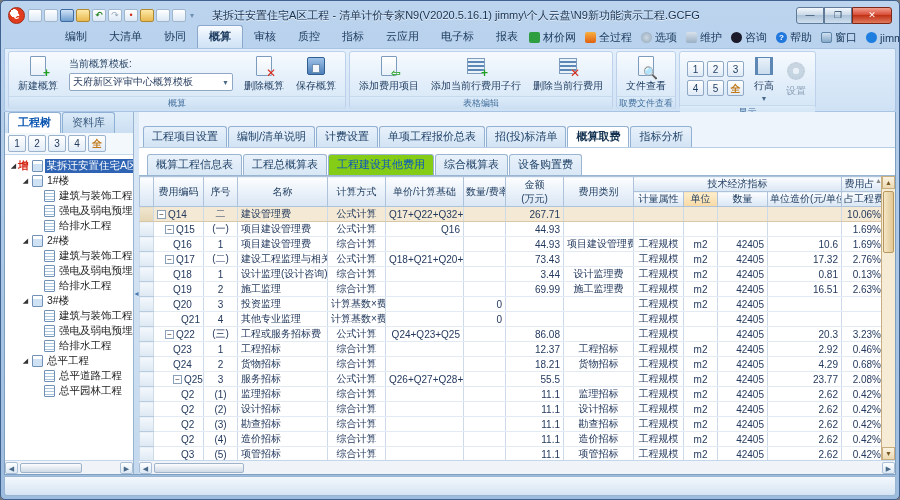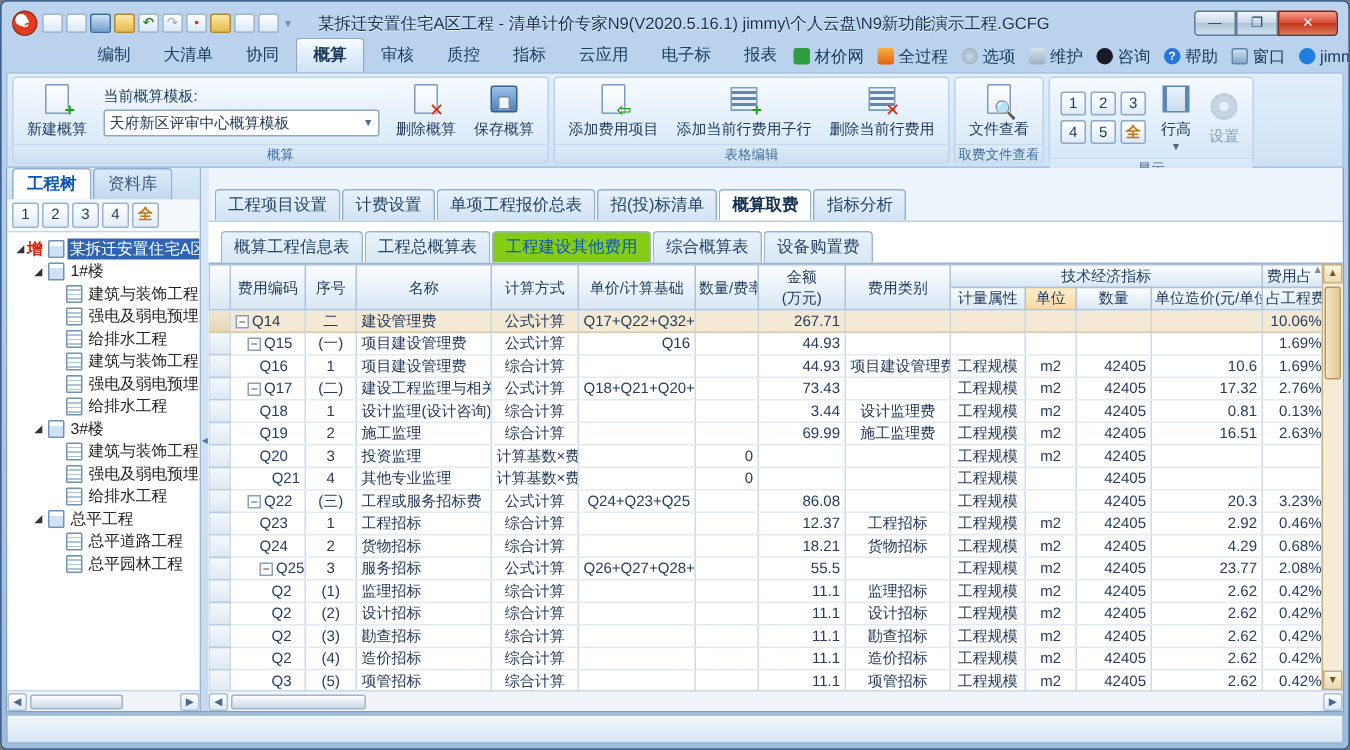--- a/index.html
+++ b/index.html
@@ -50,21 +50,21 @@
   .doc{width:16px;height:20px;margin:1px auto;background:linear-gradient(#fff,#e9f1f9);border:1px solid #7d9cbd;border-radius:1px;}
   .ric .ov{position:absolute;right:-1px;bottom:-2px;font-size:12px;font-weight:bold;line-height:12px;text-shadow:0 0 1px #fff;}
   .ov.g{color:#1fa020;}
   .ov.r{color:#d02818;}
   .ov.o{color:#e08020;}
   .floppy{width:18px;height:18px;margin:2px auto;background:linear-gradient(#9ec2e8,#4e7fb8);border:1px solid #2f5f92;border-radius:2px;position:relative;}
   .floppy::after{content:"";position:absolute;left:4px;right:4px;bottom:1px;height:7px;background:#f2f6fa;border:1px solid #6e8fb0;}
   .lines{width:18px;height:16px;margin:3px auto;background:repeating-linear-gradient(#eaf2fa 0 2px,#5d87b5 2px 4px);border:1px solid #7d9cbd;}
   .tmpl{display:flex;flex-direction:column;gap:2px;padding:0 3px;}
   .tmpl-cap{font-size:10px;color:#1c3a5e;}
-  .tmpl-dd{width:184px;height:18px;background:#fff;border:1px solid #8fa8c6;border-radius:2px;display:flex;align-items:center;padding:0 3px;font-size:10px;white-space:nowrap;overflow:hidden;}
+  .tmpl-dd{width:164px;height:18px;background:#fff;border:1px solid #8fa8c6;border-radius:2px;display:flex;align-items:center;padding:0 3px;font-size:10px;white-space:nowrap;overflow:hidden;}
   .tmpl-dd .caret{margin-left:auto;}
   .numgrid{display:grid;grid-template-columns:repeat(3,17px);grid-gap:3px;padding:2px;}
   .numbtn{width:17px;height:16px;border:1px solid #8fa8c6;border-radius:2px;background:linear-gradient(#fff,#dfeaf6);text-align:center;line-height:15px;font-size:10px;color:#1c3a5e;}
   .numbtn.full{color:#c07818;font-weight:bold;}
   .rh-icon{width:18px;height:18px;margin:2px auto;border:1px solid #5d87b5;border-left:3px solid #5d87b5;border-right:3px solid #5d87b5;background:linear-gradient(#eaf2fa,#cadced);}
   .gear{width:18px;height:18px;margin:2px auto;border-radius:50%;background:radial-gradient(#e8eef4 30%,#9fb2c4 32%);border:2px dotted #8fa2b4;}
   
   .workspace{flex:1;display:flex;min-height:0;background:#cfe0f2;border:1px solid #7f9fc0;border-top:none;}
   
   .leftpanel{width:129px;flex:none;background:#e9f1fa;display:flex;flex-direction:column;border-right:1px solid #9ab5d2;}
@@ -324,20 +324,25 @@
           <div class="trow" style="padding-left: 26px;">
             <span class="texp"></span>
             <span class="ticon sheet"></span>
             <span class="tlabel">强电及弱电预埋工程</span>
           </div>
           <div class="trow" style="padding-left: 26px;">
             <span class="texp"></span>
             <span class="ticon sheet"></span>
             <span class="tlabel">给排水工程</span>
           </div>
+          <div class="trow" style="padding-left: 14px;">
+            <span class="texp">◢</span>
+            <span class="ticon"></span>
+            <span class="tlabel">2#楼</span>
+          </div>
           <div class="trow" style="padding-left: 26px;">
             <span class="texp"></span>
             <span class="ticon sheet"></span>
             <span class="tlabel">建筑与装饰工程</span>
           </div>
           <div class="trow" style="padding-left: 26px;">
             <span class="texp"></span>
             <span class="ticon sheet"></span>
             <span class="tlabel">强电及弱电预埋工程</span>
           </div>
@@ -387,20 +392,21 @@
         <div class="sthumb" style="width:62px"></div>
         <div class="sarrow" style="margin-left:auto">▶</div>
       </div>
     </div>
 
     <div class="splitter">◂</div>
 
     <div class="mainpanel">
       <div class="tabs1" id="tabs1">
           <div class="t1">工程项目设置</div>
+          <div class="t1">编制/清单说明</div>
           <div class="t1">计费设置</div>
           <div class="t1">单项工程报价总表</div>
           <div class="t1">招(投)标清单</div>
           <div class="t1 act">概算取费</div>
           <div class="t1">指标分析</div>
         </div>
       <div class="tabs2" id="tabs2">
           <div class="t2">概算工程信息表</div>
           <div class="t2">工程总概算表</div>
           <div class="t2 act">工程建设其他费用</div>

